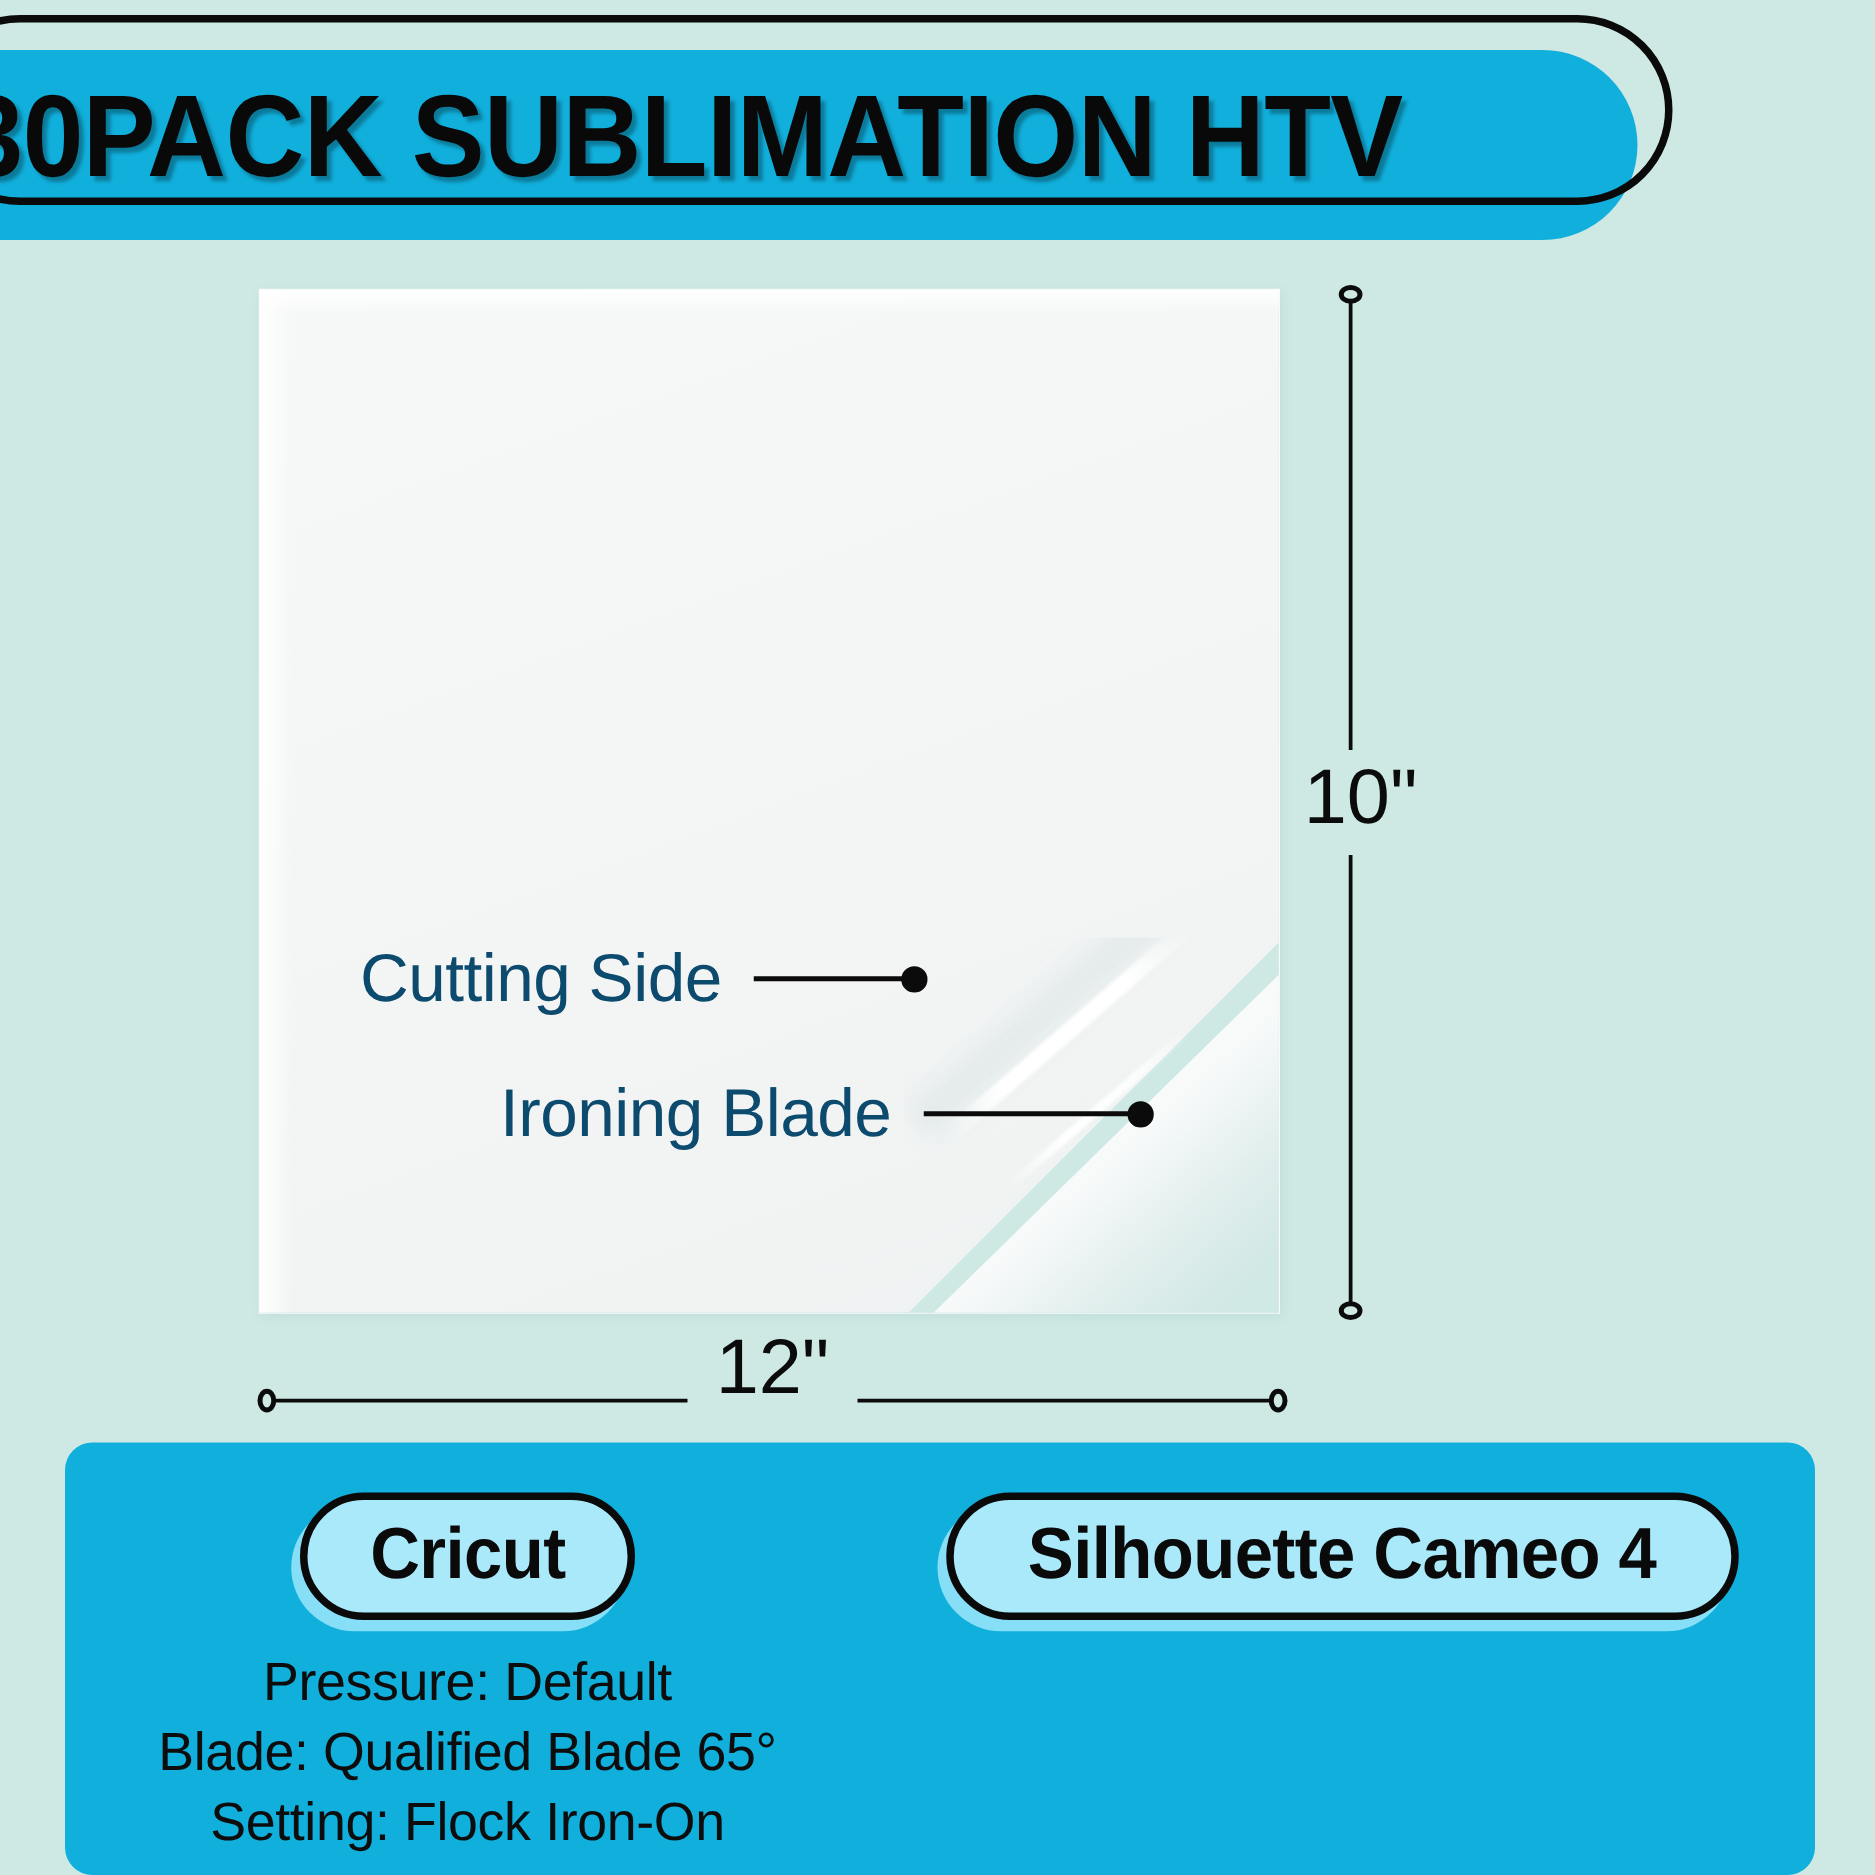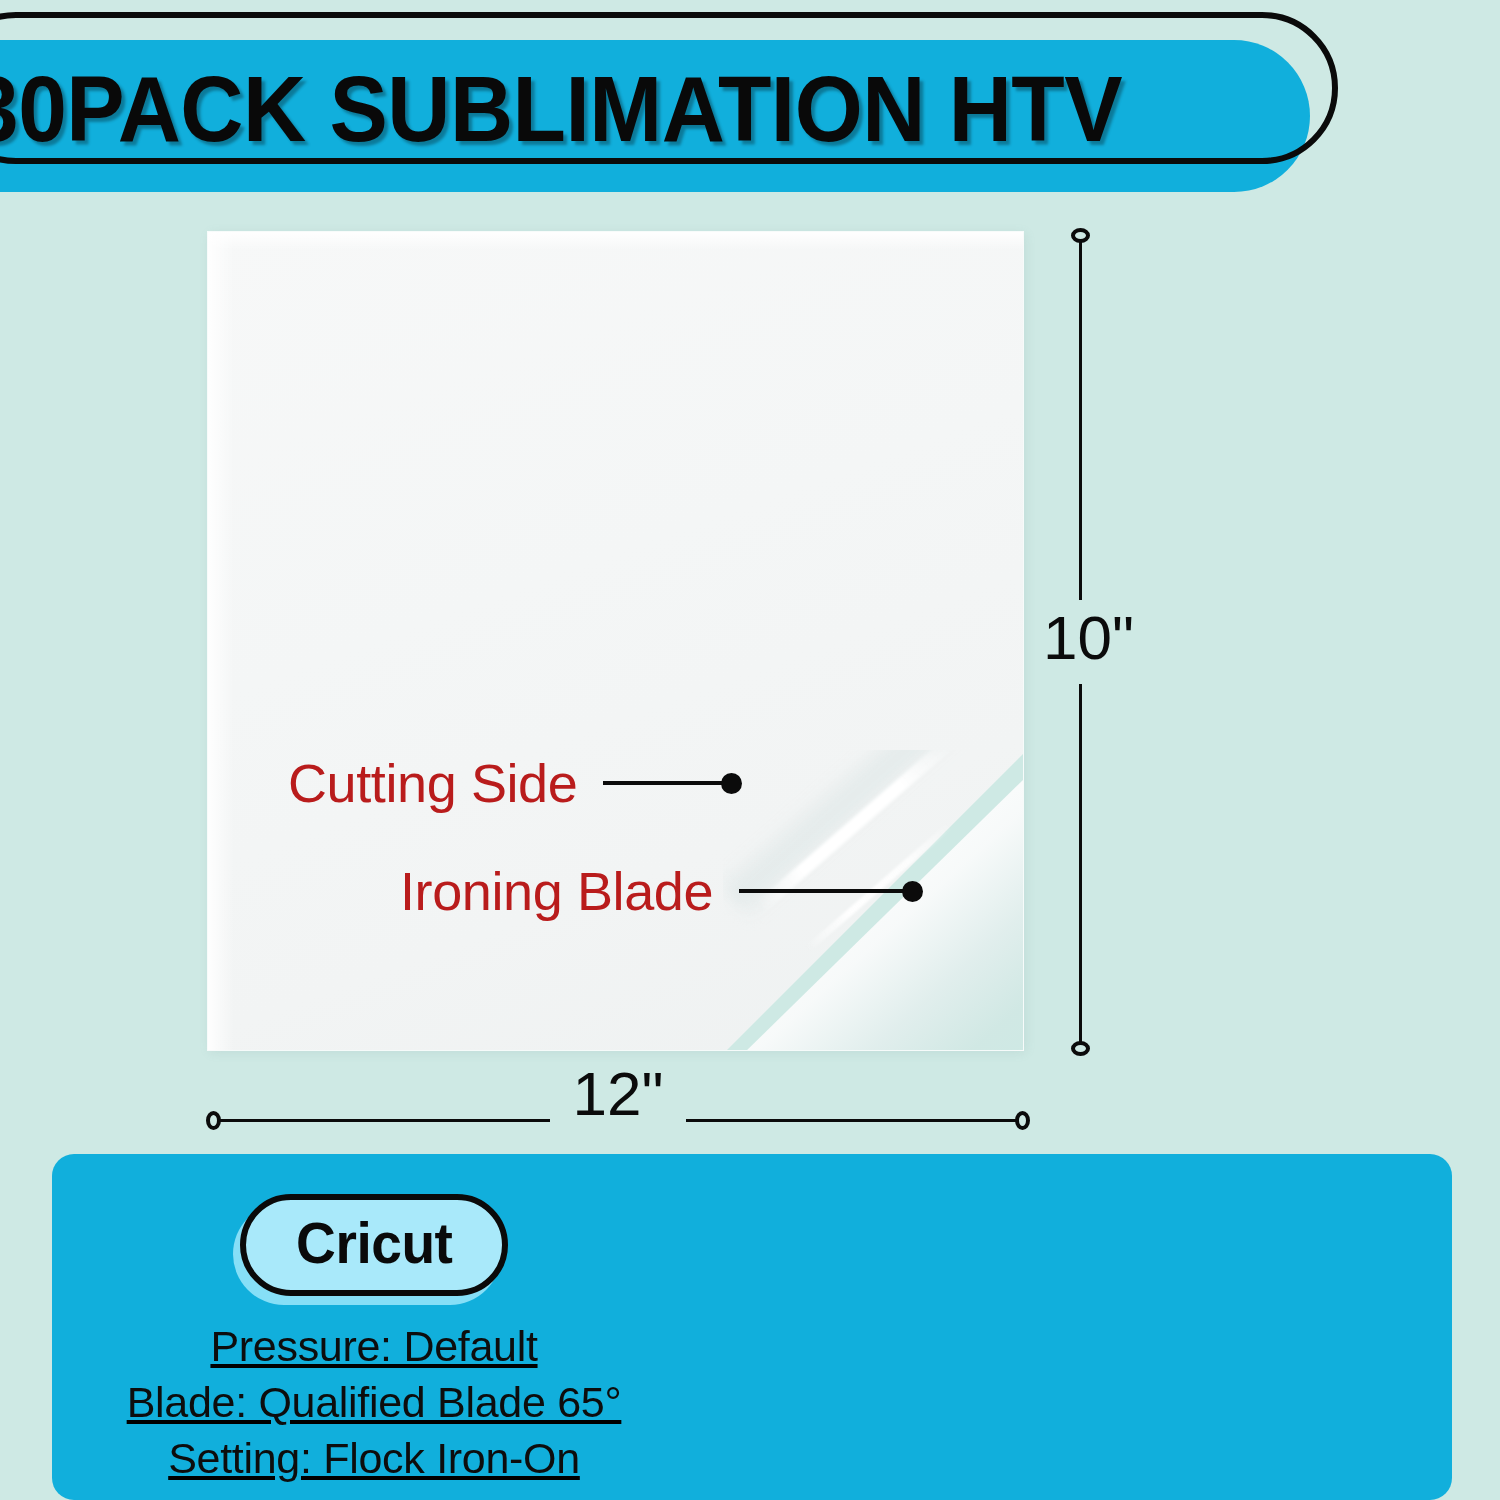--- a/index.html
+++ b/index.html
@@ -178,21 +178,21 @@
   .callout {
     position: absolute;
     display: flex;
     align-items: center;
     white-space: nowrap;
     z-index: 6;
   }
   .callout-text {
     font-size: 54px;
     font-weight: 400;
-    color: #b91c1c;
+    color: #0c4a6e;
     letter-spacing: -0.4px;
     font-family: "Liberation Sans", sans-serif;
   }
   .callout-line {
     height: 4px;
     background: #0b0b0b;
     margin-left: 26px;
   }
   .callout-dot {
     width: 21px;
@@ -353,21 +353,20 @@
     letter-spacing: -0.5px;
     line-height: 64px;
     white-space: nowrap;
     transform: scaleX(0.95);
     display: inline-block;
     transform-origin: center;
   }
   .specs {
     margin-top: 22px;
     text-align: center;
-    text-decoration: underline;
   }
   .spec-line {
     font-family: "Liberation Sans", sans-serif;
     font-size: 43px;
     font-weight: 400;
     color: #0d0d0d;
     line-height: 56px;
     letter-spacing: -0.3px;
     white-space: nowrap;
   }
@@ -432,18 +431,24 @@
           </div>
         </div>
         <div class="specs">
           <div class="spec-line">Pressure: Default</div>
           <div class="spec-line">Blade: Qualified Blade 65°</div>
           <div class="spec-line">Setting: Flock Iron-On</div>
         </div>
       </div>
 
       <div class="machine-col cameo">
+        <div class="badge">
+          <div class="badge-fill"></div>
+          <div class="badge-outline">
+            <span class="badge-text">Silhouette Cameo 4</span>
+          </div>
+        </div>
       </div>
 
     </div>
   </div>
 
 </div>
 
 </body></html>

